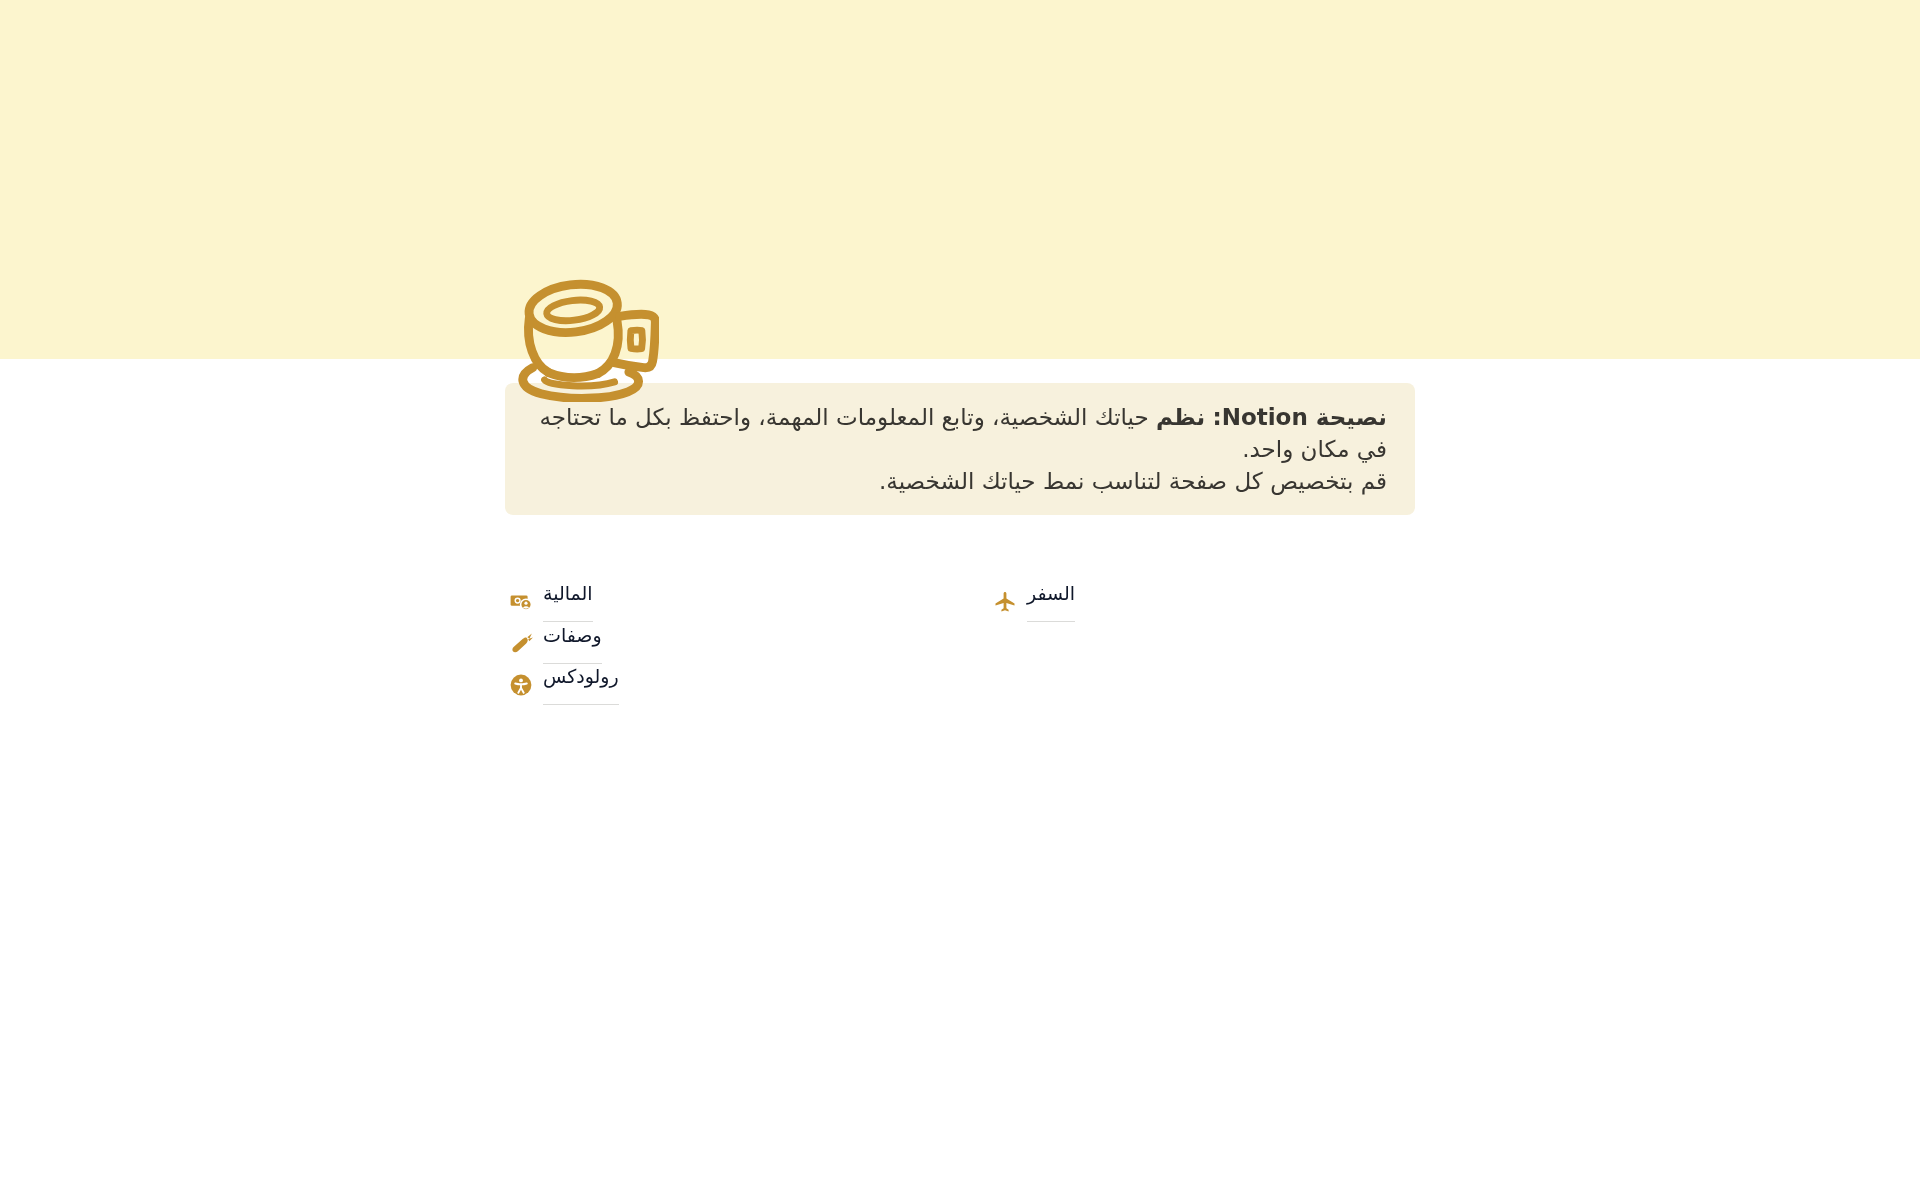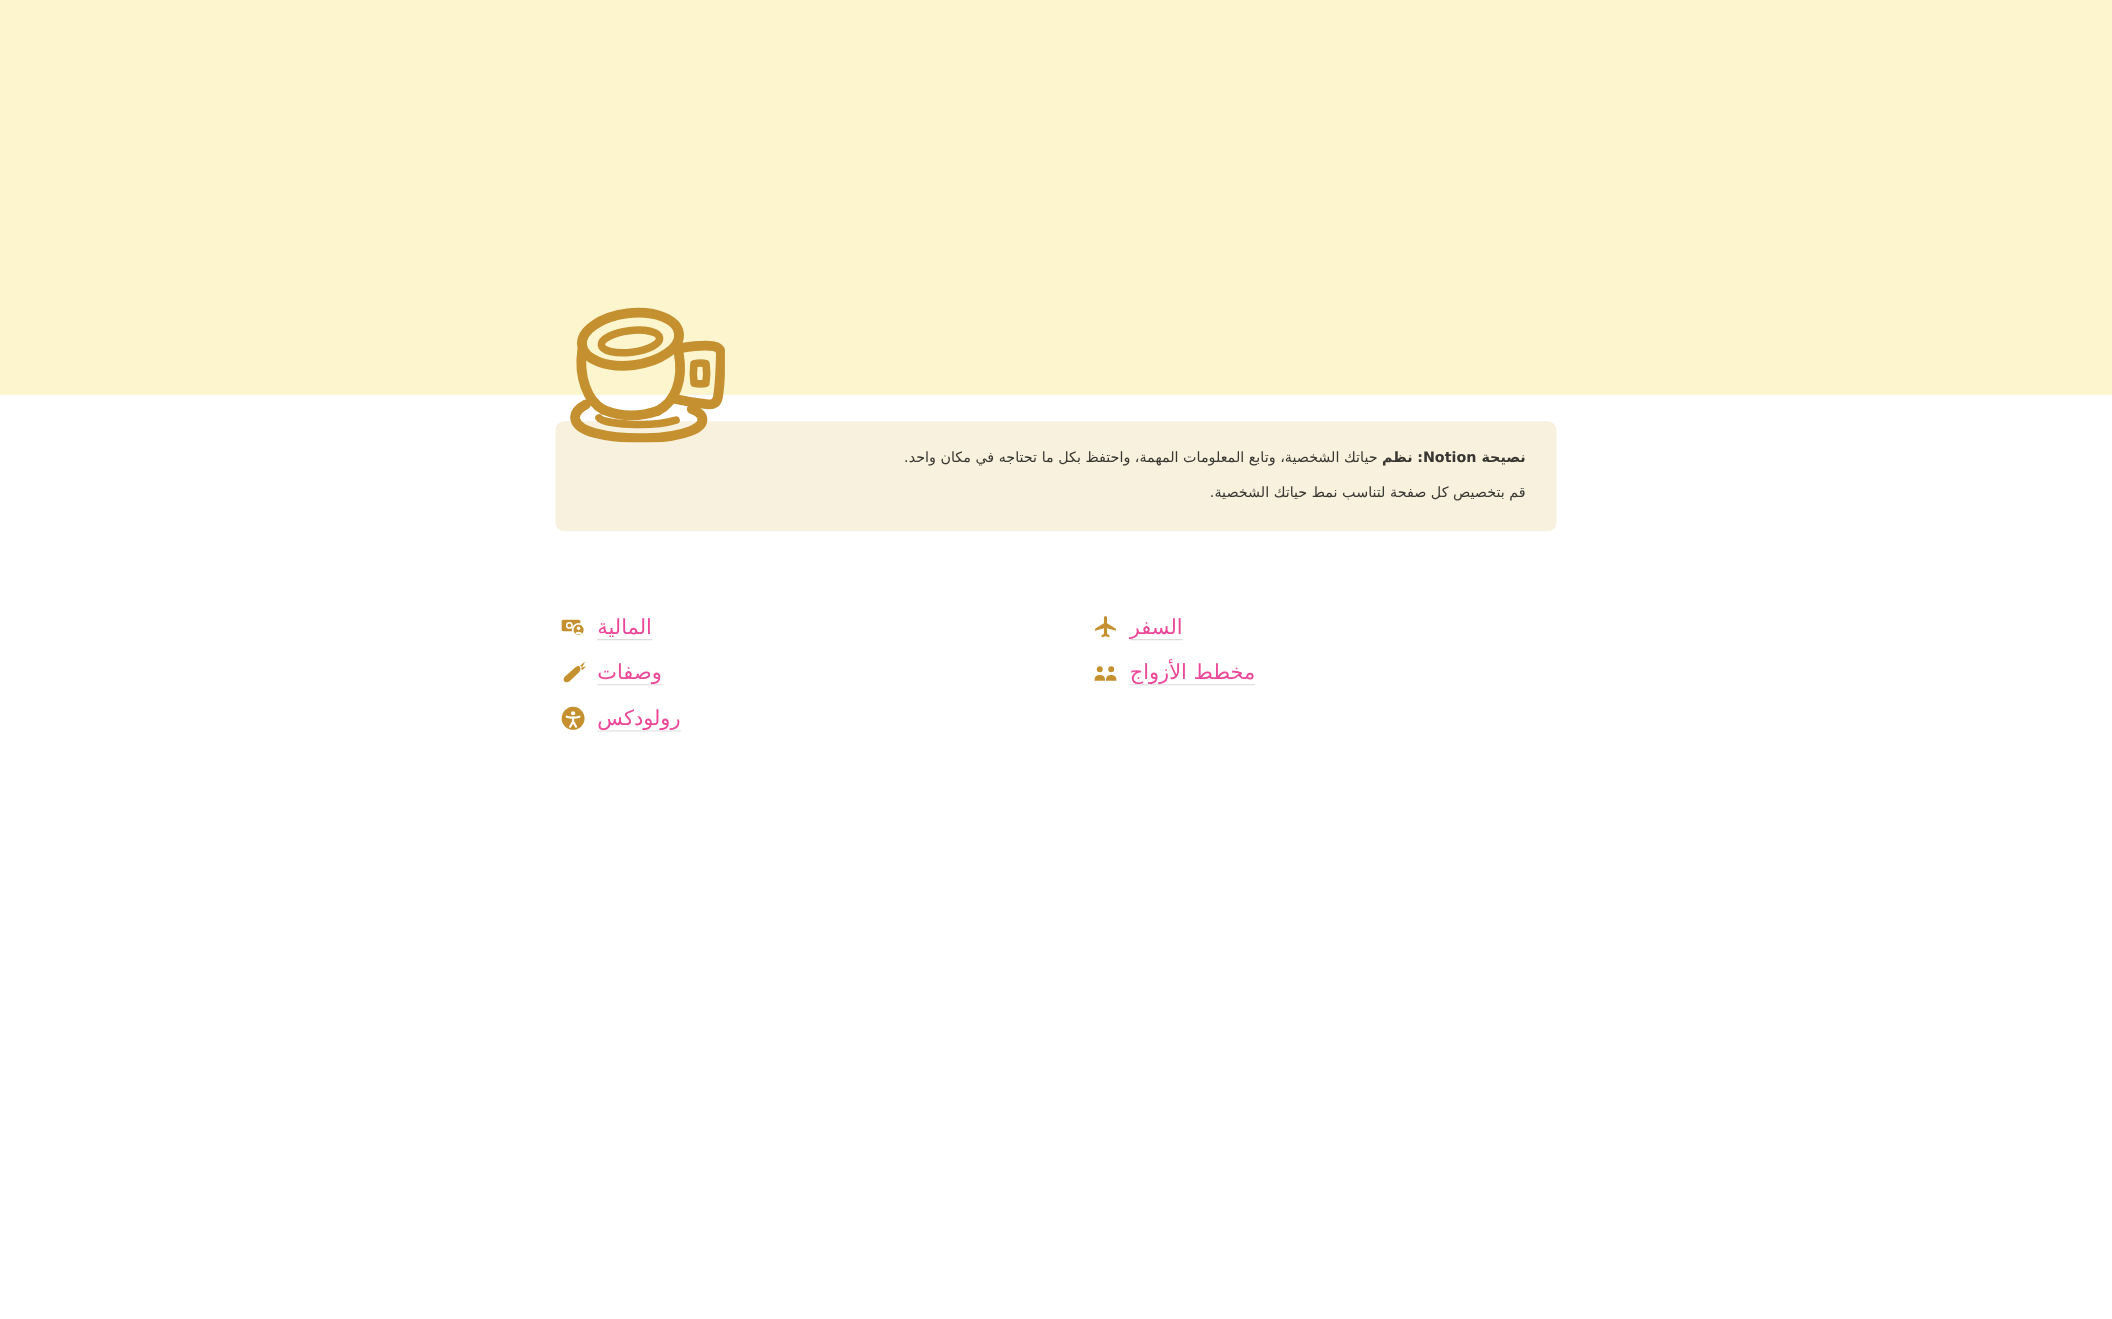--- a/index.html
+++ b/index.html
@@ -34,21 +34,21 @@
     line-height: 62px;
     font-weight: 700;
     color: #2B2922;
     text-align: right;
   }
   .callout {
     margin-top: 24px;
     background: #F7F1DD;
     border-radius: 8px;
     padding: 18px 28px;
-    font-size: 13px;
+    font-size: 23px;
     line-height: 32px;
     color: #383631;
     text-align: right;
   }
   .callout b { font-weight: 700; }
   .links {
     margin-top: 72px;
     display: flex;
     gap: 58px;
   }
@@ -68,23 +68,23 @@
     height: 24px;
     flex: 0 0 24px;
     margin-right: 10px;
     display: inline-flex;
     align-items: center;
     justify-content: center;
   }
   .link-row .li svg { width: 24px; height: 24px; }
   .link-label {
     font-size: 19px;
-    color: #ec4899;
+    color: #0f172a;
     border-bottom: 1px solid rgba(55, 53, 47, 0.18);
-    padding-bottom: 0;
+    padding-bottom: 17px;
     white-space: nowrap;
   }
 </style>
 </head>
 <body>
 
 <div class="banner"></div>
 
 <div class="page-icon">
   <svg viewBox="0 0 148 126" fill="none" stroke="#C5902F" stroke-linecap="round" stroke-linejoin="round">
@@ -119,31 +119,20 @@
       <div class="link-row">
         <span class="li">
           <svg viewBox="0 0 24 24" fill="#C5902F">
             <path d="M21.5 15.5v-1.9l-8.1-5V3.6c0-.9-.6-1.6-1.4-1.6s-1.4.7-1.4 1.6v5l-8.1 5v1.9l8.1-2.4v5.1l-2.2 1.6v1.6l3.6-1.1 3.6 1.1v-1.6l-2.2-1.6v-5.1l8.1 2.4z"></path>
           </svg>
         </span>
         <span class="link-label">السفر</span>
       </div>
 
 
-      <div class="link-row">
-        <span class="li">
-          <svg viewBox="0 0 24 24" fill="#C5902F">
-            <circle cx="6.8" cy="8.4" r="2.7"></circle>
-            <path d="M2 18.4 q0-4.8 4.8-4.8 q4.8 0 4.8 4.8 v.4 H2 z"></path>
-            <circle cx="17.2" cy="8.4" r="2.7"></circle>
-            <path d="M12.4 18.4 q0-4.8 4.8-4.8 q4.8 0 4.8 4.8 v.4 H12.4 z"></path>
-          </svg>
-        </span>
-        <span class="link-label">مخطط الأزواج</span>
-      </div>
 
     </div>
 
     <div class="links-col">
 
       <div class="link-row">
         <span class="li">
           <svg viewBox="0 0 24 24">
             <rect x="1.6" y="5.4" width="17" height="10.4" rx="1.4" fill="#C5902F"></rect>
             <circle cx="8.6" cy="10.6" r="2.4" fill="none" stroke="#ffffff" stroke-width="1.4"></circle>

